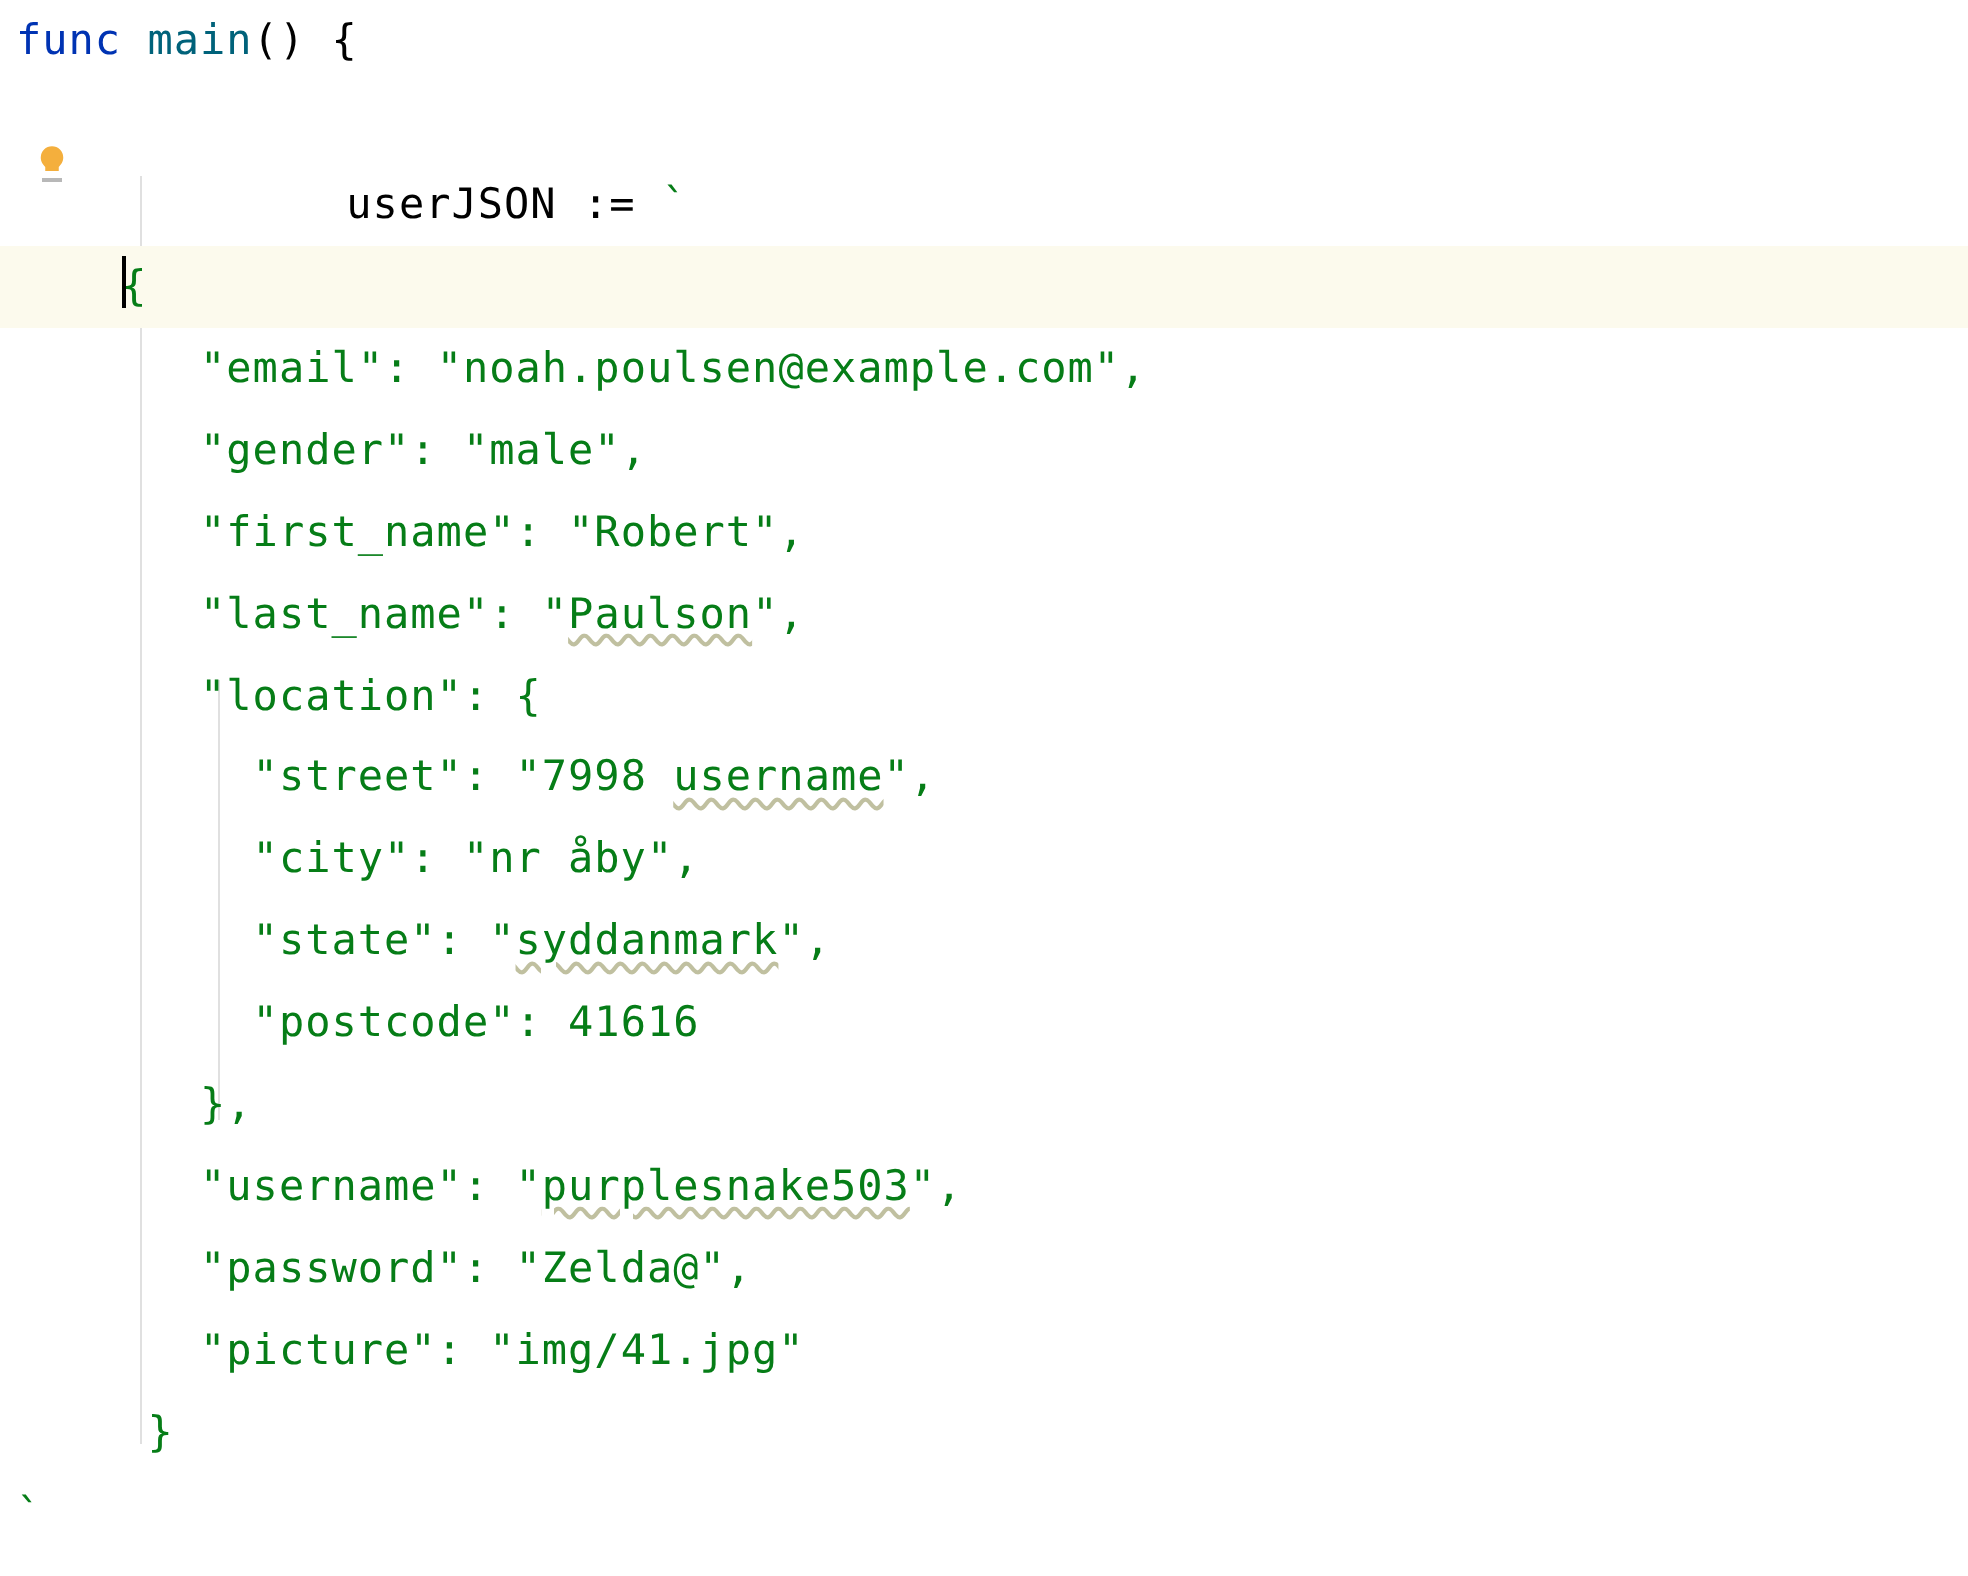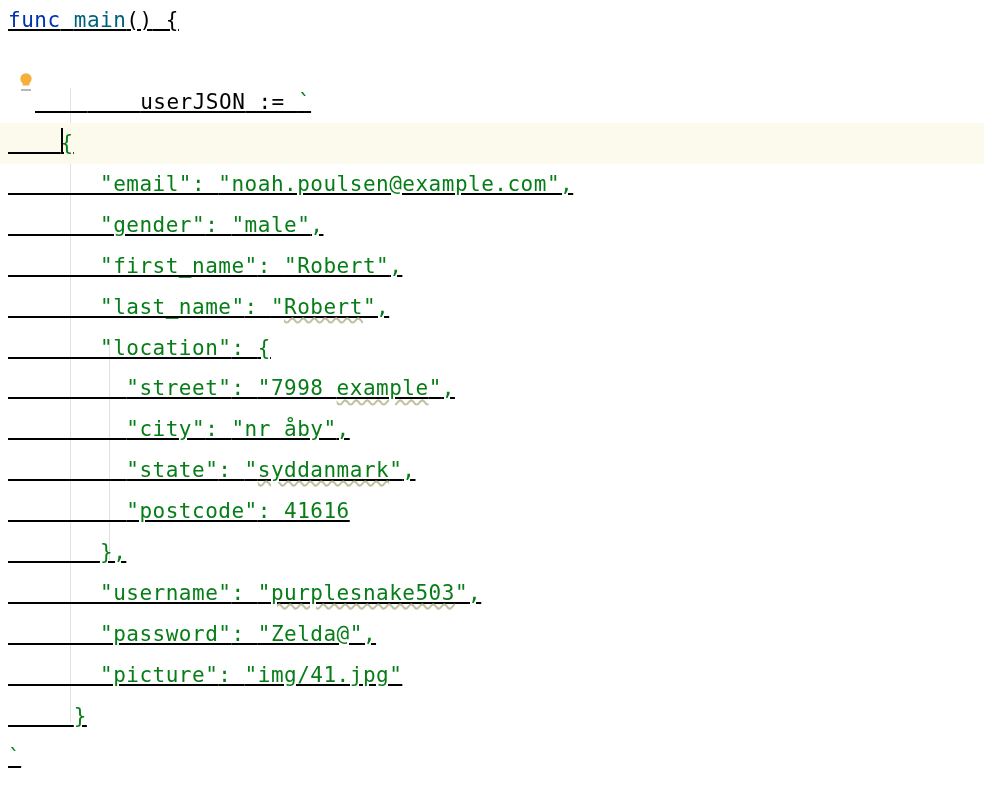--- a/index.html
+++ b/index.html
@@ -14,21 +14,20 @@
       color: #000000;
       width: 984px;
       height: 788px;
       overflow: hidden;
       letter-spacing: 0.5px;
       line-height: 1.95;
     }
     .editor {
       padding: 0;
       position: relative;
-      text-decoration: underline;
     }
     .line {
       white-space: pre;
       position: relative;
       padding-left: 8px;
     }
     .keyword {
       color: #0033B3;
     }
     .func-name {
@@ -72,21 +71,21 @@
       width: 18px;
       height: 18px;
     }
     .bulb-lines {
       width: 10px;
       height: 2px;
       background: #b8b8b8;
       margin-top: -2px;
     }
     .line-bulb {
-      padding-left: 35px;
+      padding-left: 68px;
     }
     .highlighted-line {
       background: #fcfaed;
       position: relative;
     }
     .caret {
       display: inline-block;
       width: 2px;
       height: 26px;
       background: #000000;
@@ -130,25 +129,25 @@
     </div><span>    </span><span class="identifier">userJSON</span><span class="short-assign"> := </span><span class="backtick">`</span></div>
 
   <div class="line highlighted-line"><span>    </span><span class="caret"></span><span class="string">{</span></div>
 
   <div class="line"><span>       </span><span class="string">"email"</span><span class="string">: </span><span class="string">"noah.poulsen@example.com"</span><span class="string">,</span></div>
 
   <div class="line"><span>       </span><span class="string">"gender"</span><span class="string">: </span><span class="string">"male"</span><span class="string">,</span></div>
 
   <div class="line"><span>       </span><span class="string">"first_name"</span><span class="string">: </span><span class="string">"Robert"</span><span class="string">,</span></div>
 
-  <div class="line"><span>       </span><span class="string">"last_name"</span><span class="string">: </span><span class="string">"</span><span class="string typo">Robert</span><span class="string">"</span><span class="string">,</span></div>
+  <div class="line"><span>       </span><span class="string">"last_name"</span><span class="string">: </span><span class="string">"</span><span class="string typo">Paulson</span><span class="string">"</span><span class="string">,</span></div>
 
   <div class="line"><span>       </span><span class="string">"location"</span><span class="string">: </span><span class="string">{</span></div>
 
-  <div class="line"><span>         </span><span class="string">"street"</span><span class="string">: </span><span class="string">"7998 </span><span class="string typo">example</span><span class="string">"</span><span class="string">,</span></div>
+  <div class="line"><span>         </span><span class="string">"street"</span><span class="string">: </span><span class="string">"7998 </span><span class="string typo">username</span><span class="string">"</span><span class="string">,</span></div>
 
   <div class="line"><span>         </span><span class="string">"city"</span><span class="string">: </span><span class="string">"nr åby"</span><span class="string">,</span></div>
 
   <div class="line"><span>         </span><span class="string">"state"</span><span class="string">: </span><span class="string">"</span><span class="string typo">syddanmark</span><span class="string">"</span><span class="string">,</span></div>
 
   <div class="line"><span>         </span><span class="string">"postcode"</span><span class="string">: </span><span class="string">41616</span></div>
 
   <div class="line"><span>       </span><span class="string">},</span></div>
 
   <div class="line"><span>       </span><span class="string">"username"</span><span class="string">: </span><span class="string">"</span><span class="string typo">purplesnake503</span><span class="string">"</span><span class="string">,</span></div>

